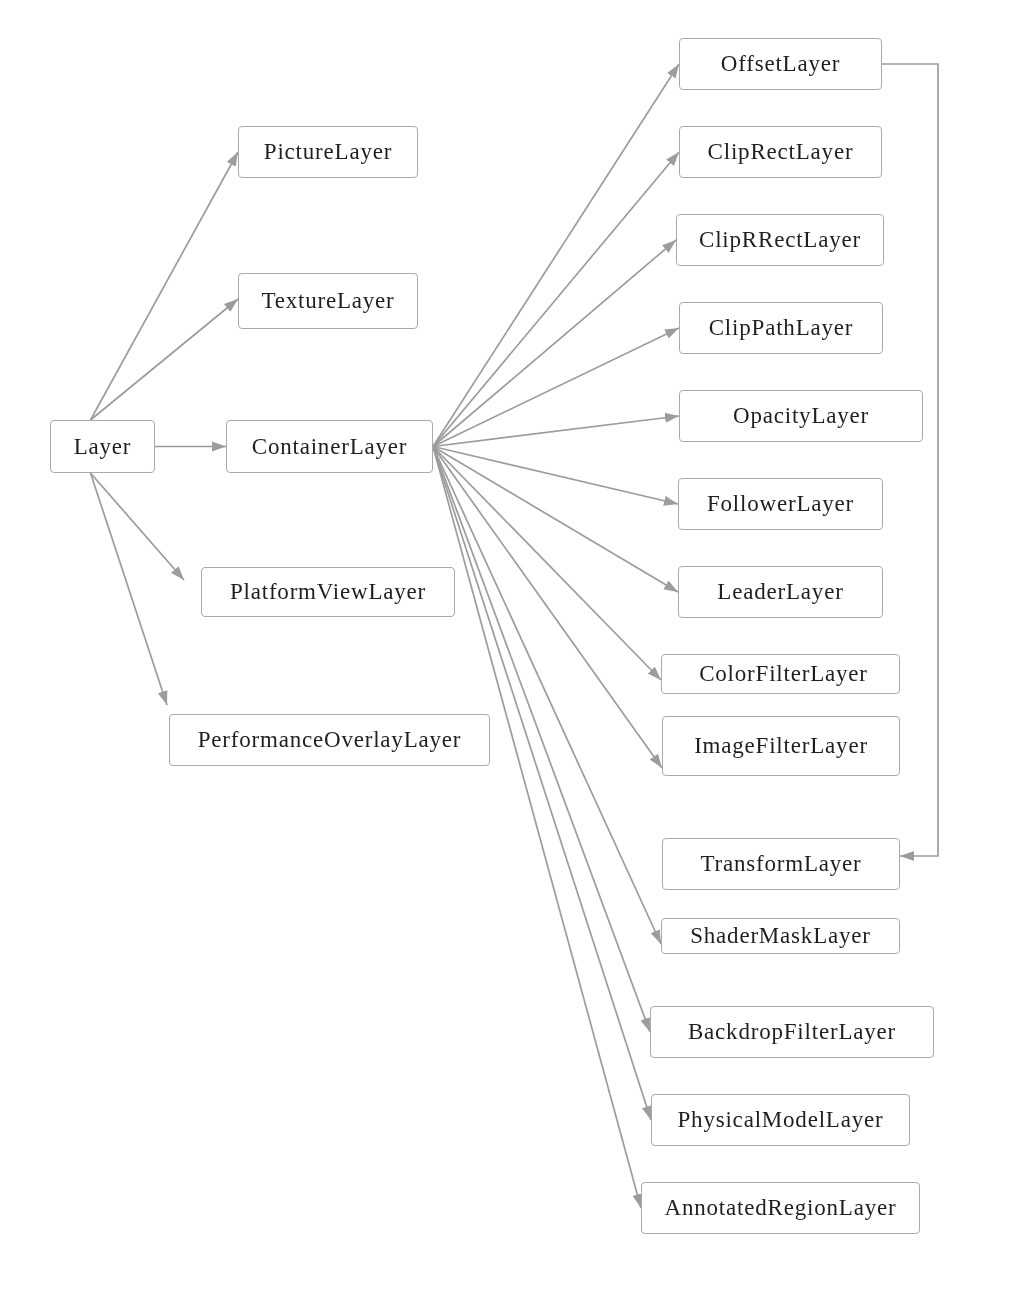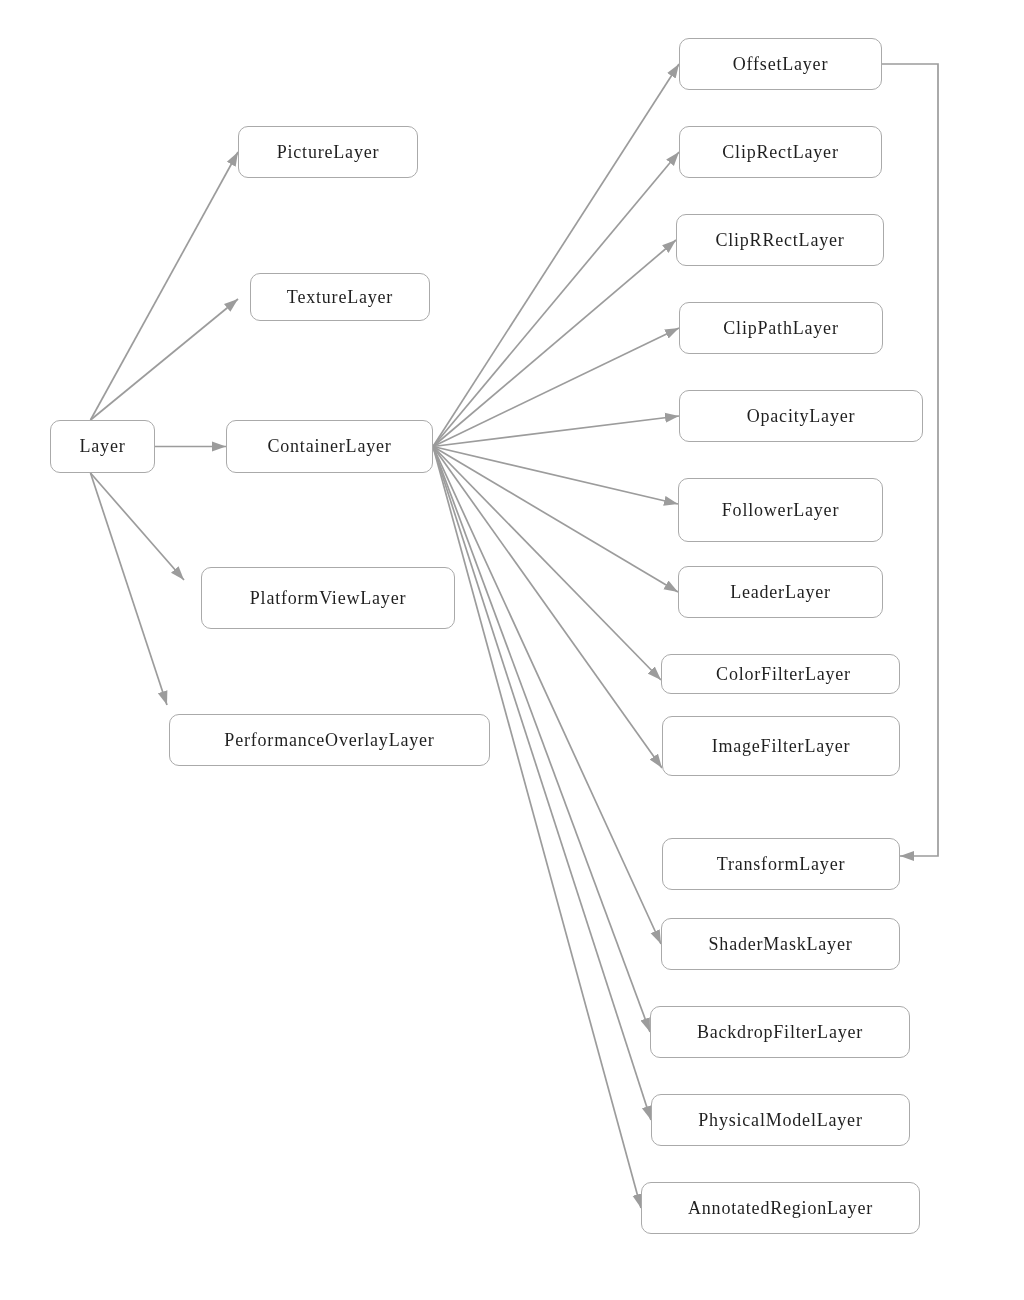--- a/index.html
+++ b/index.html
@@ -9,22 +9,22 @@
   .canvas{
     position:relative;width:1024px;height:1300px;overflow:hidden;
     font-family:"Liberation Serif", serif;background:var(--bg);
   }
   .edges{position:absolute;left:0;top:0;width:1024px;height:1300px;}
   .edges polyline{fill:none;stroke:var(--edge);stroke-width:1.7;stroke-linejoin:miter;}
   .arrowhead-shape{fill:var(--edge);}
   .node{
     position:absolute;display:flex;align-items:center;justify-content:center;
     box-sizing:border-box;background:var(--nodebg);
-    border:1px solid var(--border);border-radius:10px;
-    color:var(--text);font-size:18px;letter-spacing:0.8px;white-space:nowrap;
+    border:1px solid var(--border);border-radius:4px;
+    color:var(--text);font-size:23px;letter-spacing:0.8px;white-space:nowrap;
   }
 </style>
 </head>
 <body>
 
 <div class="canvas">
   <svg class="edges" id="edges" viewBox="0 0 1024 1300" xmlns="http://www.w3.org/2000/svg">
     <defs>
       <marker id="arrowhead" viewBox="0 0 14 10" markerUnits="userSpaceOnUse" markerWidth="14" markerHeight="11" refX="14" refY="5" orient="auto">
         <path class="arrowhead-shape" d="M0,0 L14,5 L0,10 Z"></path>
@@ -46,32 +46,32 @@
       <polyline points="433,446.5 662,768" marker-end="url(#arrowhead)"></polyline>
       <polyline points="433,446.5 661,944" marker-end="url(#arrowhead)"></polyline>
       <polyline points="433,446.5 650,1032" marker-end="url(#arrowhead)"></polyline>
       <polyline points="433,446.5 651,1120" marker-end="url(#arrowhead)"></polyline>
       <polyline points="433,446.5 641,1208" marker-end="url(#arrowhead)"></polyline>
       <polyline points="882,64 938,64 938,856 900,856" marker-end="url(#arrowhead)"></polyline>
     </svg>
   <div id="nodes">
       <div class="node" style="left: 50px; top: 420px; width: 105px; height: 53px;">Layer</div>
       <div class="node" style="left: 238px; top: 126px; width: 180px; height: 52px;">PictureLayer</div>
-      <div class="node" style="left: 238px; top: 273px; width: 180px; height: 48px; margin-left: 12px;">TextureLayer</div>
+      <div class="node" style="left: 238px; top: 273px; width: 180px; height: 56px;">TextureLayer</div>
       <div class="node" style="left: 226px; top: 420px; width: 207px; height: 53px;">ContainerLayer</div>
-      <div class="node" style="left: 201px; top: 567px; width: 254px; height: 62px;">PlatformViewLayer</div>
+      <div class="node" style="left: 201px; top: 567px; width: 254px; height: 50px;">PlatformViewLayer</div>
       <div class="node" style="left: 169px; top: 714px; width: 321px; height: 52px;">PerformanceOverlayLayer</div>
       <div class="node" style="left: 679px; top: 38px; width: 203px; height: 52px;">OffsetLayer</div>
       <div class="node" style="left: 679px; top: 126px; width: 203px; height: 52px;">ClipRectLayer</div>
       <div class="node" style="left: 676px; top: 214px; width: 208px; height: 52px;">ClipRRectLayer</div>
       <div class="node" style="left: 679px; top: 302px; width: 204px; height: 52px;">ClipPathLayer</div>
       <div class="node" style="left: 679px; top: 390px; width: 244px; height: 52px;">OpacityLayer</div>
-      <div class="node" style="left: 678px; top: 478px; width: 205px; height: 64px;">FollowerLayer</div>
+      <div class="node" style="left: 678px; top: 478px; width: 205px; height: 52px;">FollowerLayer</div>
       <div class="node" style="left: 678px; top: 566px; width: 205px; height: 52px;">LeaderLayer</div>
       <div class="node" style="left: 661px; top: 654px; width: 239px; height: 40px; padding-left: 6px;">ColorFilterLayer</div>
       <div class="node" style="left: 662px; top: 716px; width: 238px; height: 60px; text-align: right;">ImageFilterLayer</div>
       <div class="node" style="left: 662px; top: 830px; width: 238px; height: 52px; margin-top: 8px;">TransformLayer</div>
-      <div class="node" style="left: 661px; top: 918px; width: 239px; height: 52px;">ShaderMaskLayer</div>
-      <div class="node" style="left: 650px; top: 1006px; width: 260px; height: 52px;">BackdropFilterLayer</div>
+      <div class="node" style="left: 661px; top: 918px; width: 239px; height: 36px;">ShaderMaskLayer</div>
+      <div class="node" style="left: 650px; top: 1006px; width: 284px; height: 52px;">BackdropFilterLayer</div>
       <div class="node" style="left: 651px; top: 1094px; width: 259px; height: 52px;">PhysicalModelLayer</div>
       <div class="node" style="left: 641px; top: 1182px; width: 279px; height: 52px;">AnnotatedRegionLayer</div>
     </div>
 </div>
 
 </body></html>

